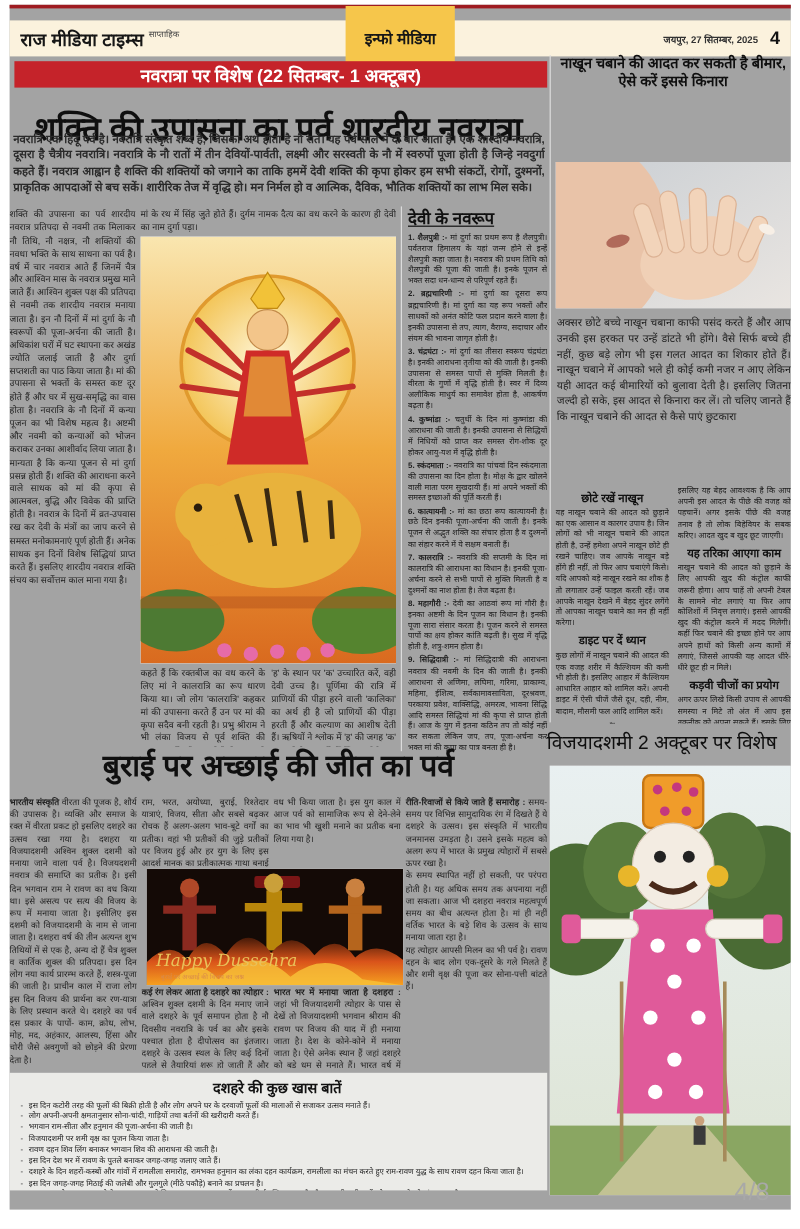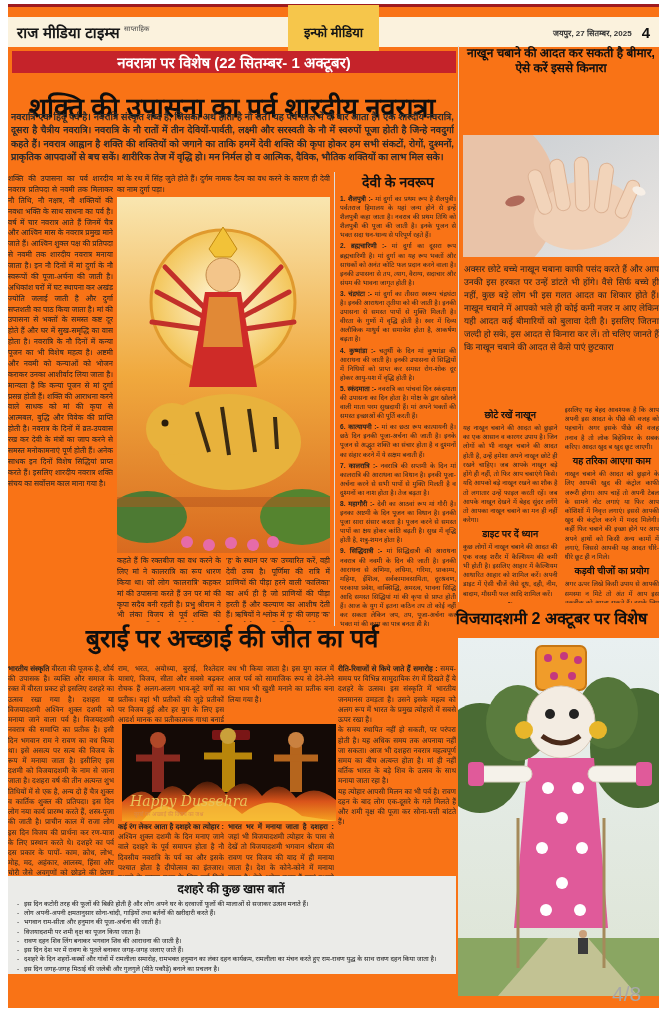--- a/index.html
+++ b/index.html
@@ -1,18 +1,18 @@
 <!DOCTYPE html>
 <html><head>
 <meta charset="utf-8">
 <style>
   * { margin:0; padding:0; box-sizing:border-box; }
   html,body { width:667px; height:1024px; overflow:hidden; background:#ffffff;
     font-family:"Liberation Sans","DejaVu Sans",sans-serif; color:#1c1c1c; }
-  .page { position:absolute; left:8px; top:4px; width:651px; height:1004px; background:#f97316; }
+  .page { position:absolute; left:8px; top:4px; width:651px; height:1004px; background:#a3a3a3; }
 
   .topline { position:absolute; left:0; top:0; width:651px; height:3px; background:#9e1b20; }
 
   .header { position:absolute; left:0; top:13px; width:651px; height:30px; background:#fbf2dd;
     display:flex; align-items:center; padding:0 9px; }
   .header .hleft { flex:1; display:flex; align-items:flex-start; }
   .paper-name { font-weight:bold; font-size:15px; color:#161616; letter-spacing:0.2px; }
   .edition { font-size:7px; color:#444; margin-left:4px; margin-top:2px; }
   .brand { background:#f6c64b; font-weight:bold; font-size:13px; padding:18px 16px; color:#161616; }
   .header .hright { flex:1; display:flex; justify-content:flex-end; align-items:center; gap:10px; }
@@ -30,54 +30,54 @@
   .tcol { font-size:7.5px; line-height:1.45; }
   .left-col   { left:0;   top:170px; width:105px; height:452px; }
   .above-img  { left:109px; top:170px; width:213px; height:22px; font-size:7.5px; line-height:1.45; }
   .below-c1   { left:109px; top:552px; width:104px; height:66px; }
   .below-c2   { left:218px; top:552px; width:104px; height:66px; }
 
   .photo { position:absolute; overflow:hidden; background:#ddd; }
   .durga-img { left:109px; top:193px; width:213px; height:356px; }
   .devi-box { position:absolute; left:326px; top:168px; width:122px; height:454px; overflow:hidden;
     border-left:1px solid #dcdcdc; padding-left:5px; }
-  .devi-title { font-size:14px; font-weight:bold; text-align:center; margin-bottom:3px; color:#111; }
+  .devi-title { font-size:14px; font-weight:bold; text-align:left; margin-bottom:3px; color:#111;text-decoration:underline; }
   .devi-box p { font-size:6.6px; line-height:1.38; text-align:justify; margin-bottom:2px; color:#222; }
   .lead { font-weight:bold; }
 
   .vrule { position:absolute; left:450px; top:42px; width:1px; height:556px; background:#dcdcdc; }
 
   .nail-headline { position:absolute; left:455px; top:42px; width:196px; text-align:center;
     font-size:12px; font-weight:bold; line-height:1.25; color:#0f0f0f; }
   .nail-img { left:455px; top:131px; width:196px; height:122px; }
   .nail-lead { left:456px; top:259px; width:195px; height:140px; font-size:8.8px; line-height:1.48; }
   .tips { position:absolute; left:455px; top:401px; width:196px; height:198px; display:flex; gap:7px; overflow:hidden; }
   .tips .tcolm { flex:1; overflow:hidden; }
   .tips h4 { font-size:9.5px; font-weight:bold; text-align:center; margin:3px 0 2px 0; color:#111; }
   .tips p { font-size:6.6px; line-height:1.4; text-align:justify; color:#222; margin-bottom:2px; }
 
   .vijaya-kicker { position:absolute; left:436px; top:603px; width:215px; text-align:center;
-    font-size:16px; font-weight:bold; color:#0f0f0f; }
+    font-size:16px; font-weight:normal; color:#0f0f0f; }
   .ravan-img { left:450px; top:634px; width:201px; height:358px; }
 
   .bottom-headline { position:absolute; left:0; top:616px; width:448px; text-align:center;
     font-size:25px; font-weight:bold; color:#0f0f0f; }
   .bcol { top:660px; height:226px; font-size:7.2px; line-height:1.42; }
   .bc1 { left:0;   width:106px; }
   .bc2 { left:110px; width:106px; }
   .bc3 { left:220px; width:106px; }
   .bc4 { left:330px; width:118px; }
   .bcol .blk-top { height:58px; overflow:hidden; }
   .bcol .spacer { height:100px; }
   .fire-img { left:114px; top:720px; width:214px; height:97px; }
   .fire-script { position:absolute; left:8px; bottom:12px; font-family:"DejaVu Serif",serif;
     font-style:italic; font-size:14px; color:#e8c25a; }
   .fire-sub { position:absolute; left:12px; bottom:3px; font-size:5.5px; color:#d98a4a; }
 
-  .facts { position:absolute; left:0; top:872px; width:448px; height:98px; background:#ebebe8;
+  .facts { position:absolute; left:0; top:890px; width:448px; height:98px; background:#ebebe8;
     padding:4px 10px 4px 8px; overflow:hidden; }
   .facts h3 { font-size:12px; font-weight:bold; text-align:center; color:#111; margin-bottom:2px; }
   .facts .bullet { font-size:6.5px; line-height:1.42; color:#222; padding-left:8px; position:relative; }
   .facts .bullet::before { content:"-"; position:absolute; left:1px; }
 
   .pager { position:absolute; left:612px; top:982px; font-size:21px; color:#a8a8a8; }
 </style>
 </head>
 <body>
 

